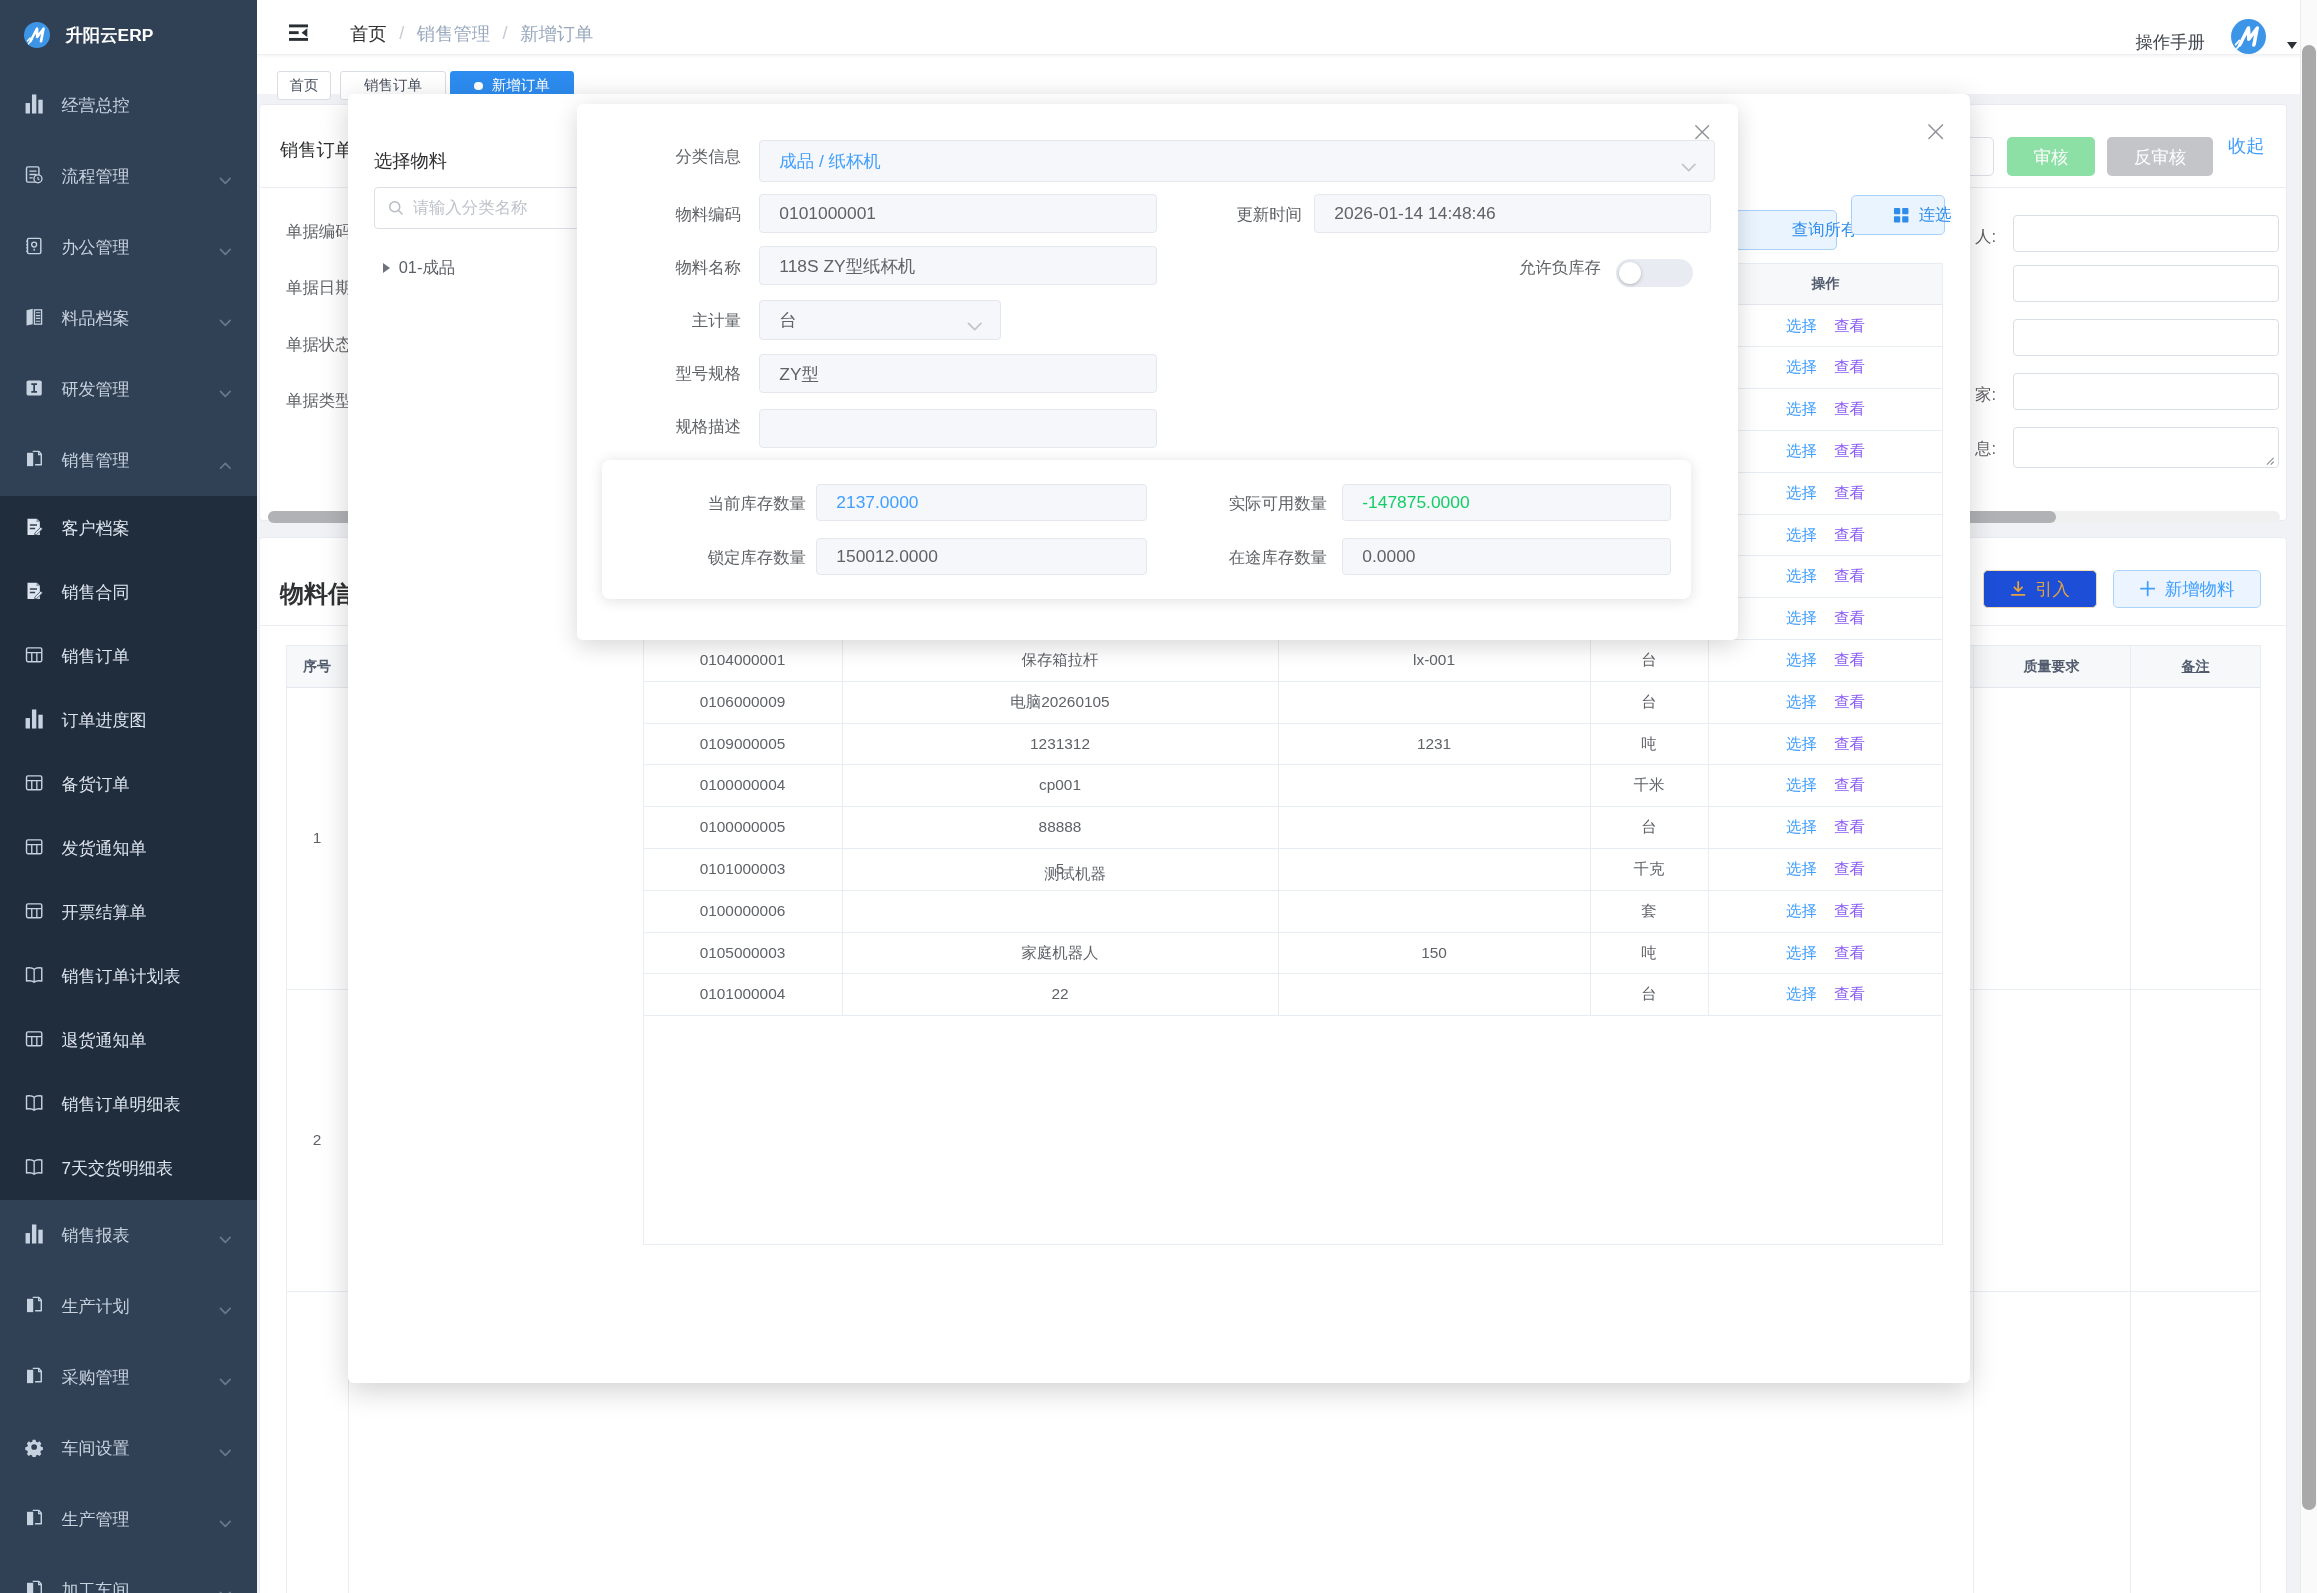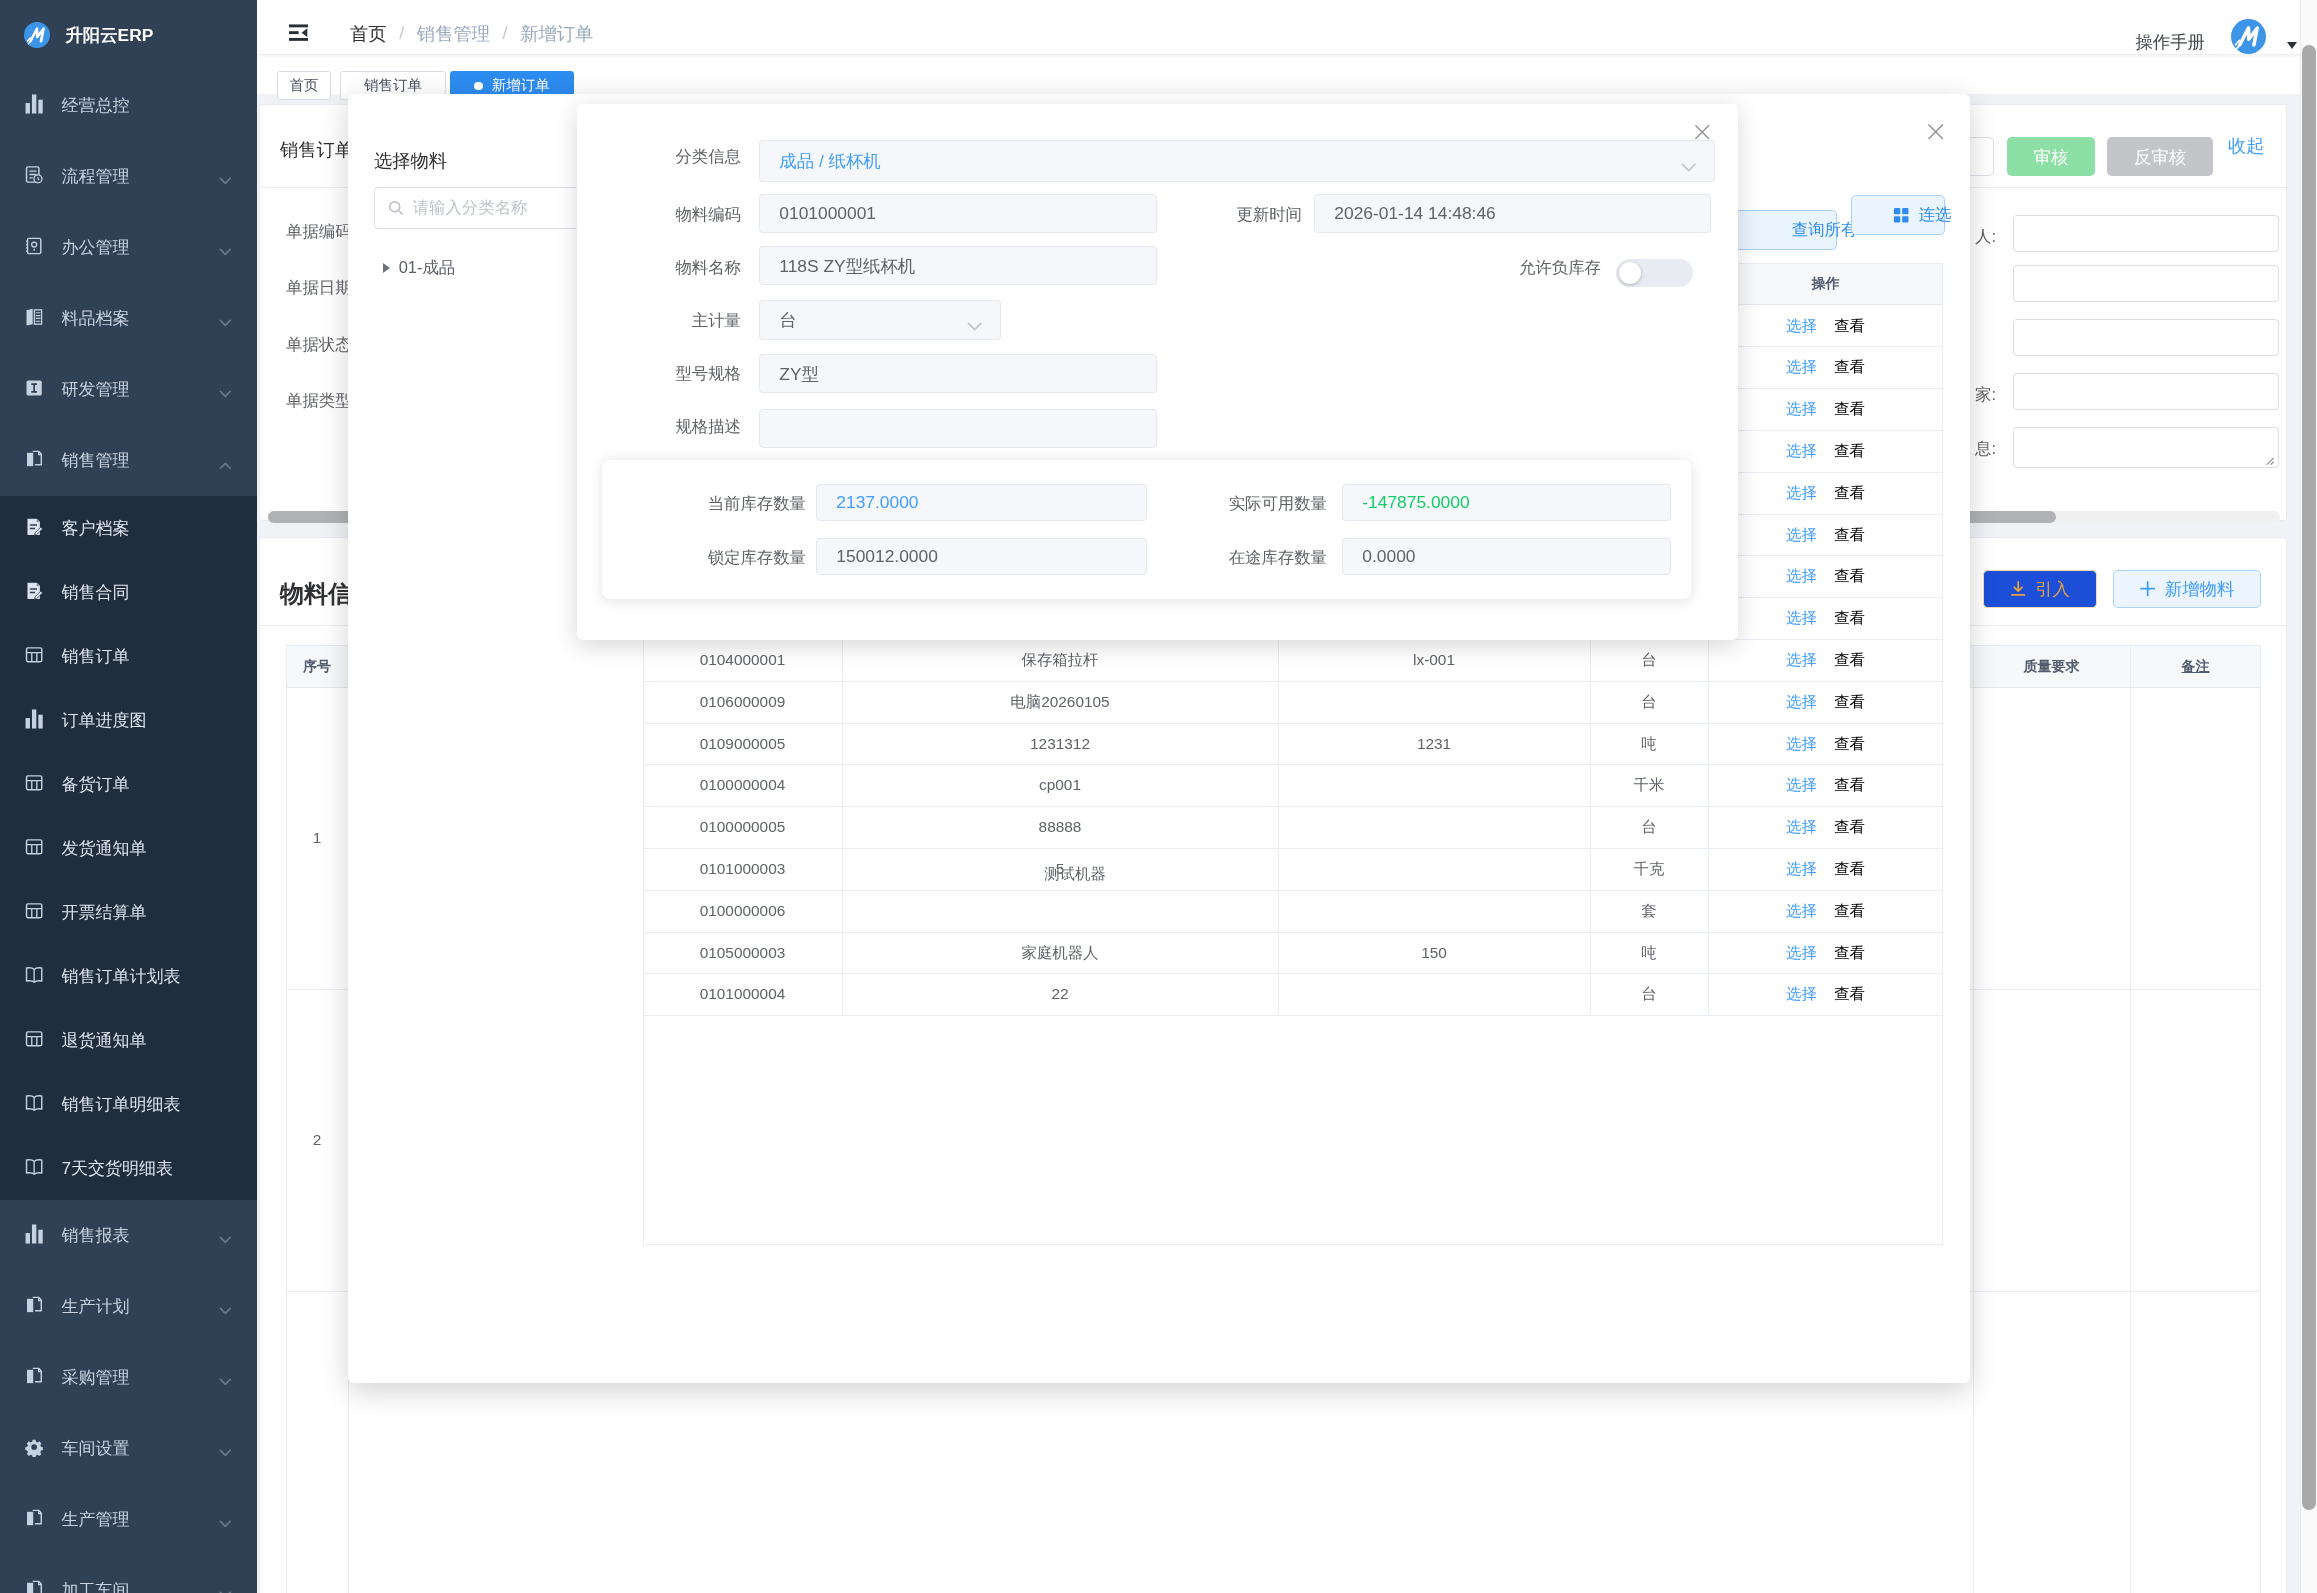--- a/index.html
+++ b/index.html
@@ -59,21 +59,21 @@
 
   
   .dtable { position:absolute; background:#fff; }
   .dtable .th-row { position:absolute; left:0; top:0; width:100%; background:#f6f8fa; border-top:1px solid #e8ecf3; border-bottom:1px solid #e4e8ee; }
   .dtable .cell { position:absolute; display:flex; align-items:center; justify-content:center; font-size:15.4px; color:#5f6368; white-space:nowrap; overflow:hidden; }
   .dtable .hcell { font-weight:700; color:#525c6e; font-size:14px; }
   .dtable .vline { position:absolute; top:0; width:1px; background:#e8ecf3; }
   .dtable .hline { position:absolute; left:0; width:100%; height:1px; background:#e8ecf3; }
   .dtable .act-link { font-size:15.4px; cursor:pointer; }
   .dtable .act-sel { color:#409eff; margin-right:17.4px; }
-  .dtable .act-view { color:#000000; }
+  .dtable .act-view { color:#8b5cf6; }
 
   
   .vscroll { position:absolute; right:0; top:0; width:17.4px; height:1593px; background:#fafafa; border-left:1px solid #ebebeb; z-index:50; }
   .vscroll-thumb { position:absolute; left:1px; top:45px; width:14.5px; height:1465px; background:#a9a9a9; border-radius:7.7px; }
 
   
   .modal { position:absolute; background:#fff; border-radius:5.8px; box-shadow:0 7.7px 29px rgba(0,0,0,.18); }
   .modal-outer { left:348px; top:94px; width:1622px; height:1289px; z-index:10; }
   .modal-inner { left:577px; top:104px; width:1161px; height:536px; z-index:20; box-shadow:0 5.8px 23px rgba(0,0,0,.16); }
   .modal-close { position:absolute; width:17.4px; height:17.4px; cursor:pointer; }

